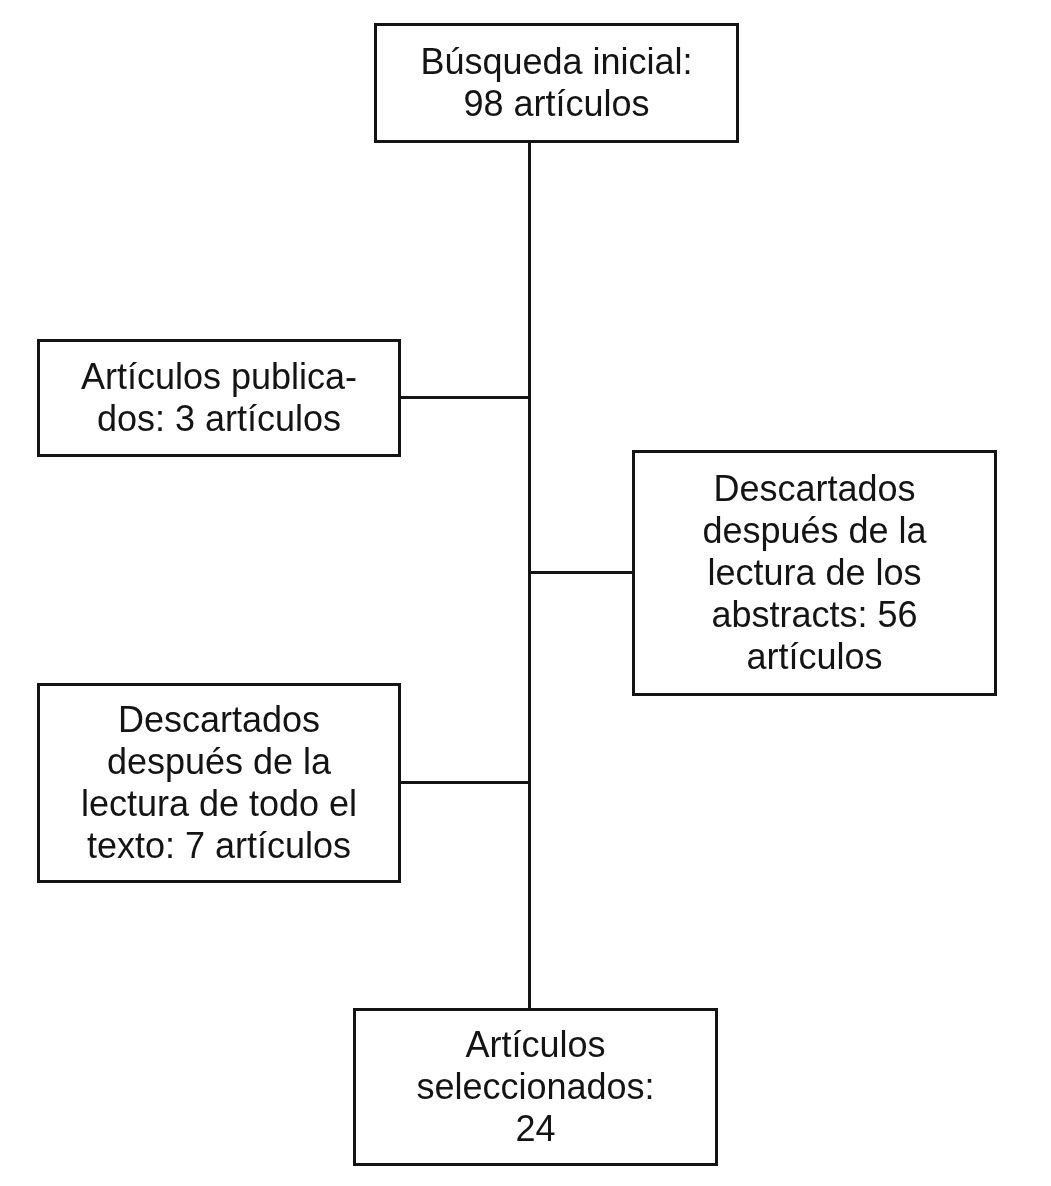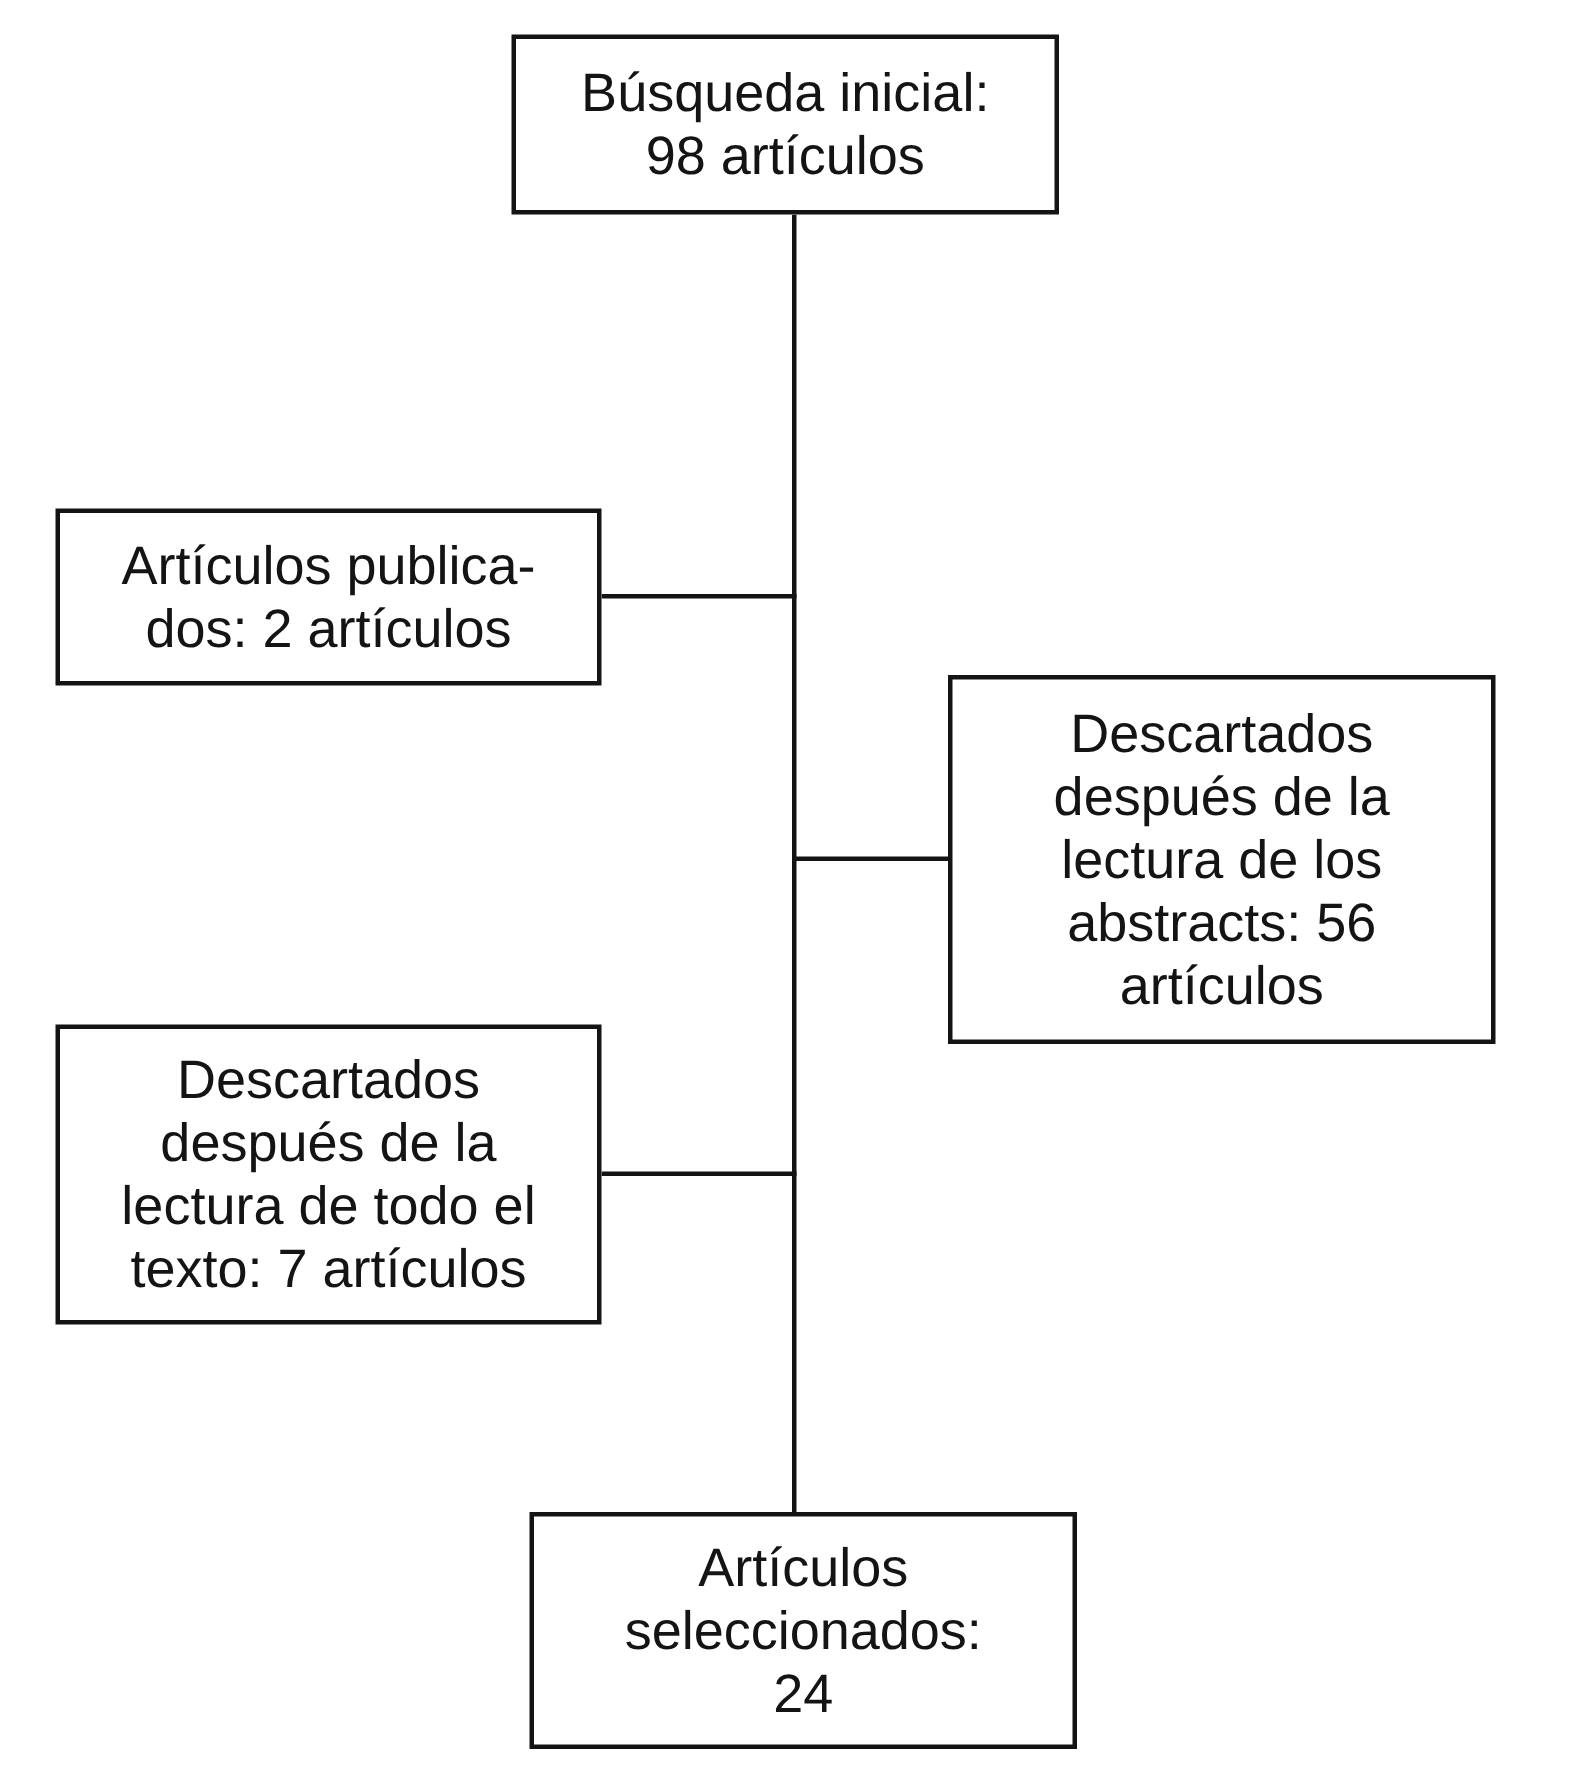--- a/index.html
+++ b/index.html
@@ -33,21 +33,21 @@
     color: #141414;
     letter-spacing: 0px;
     padding: 0 6px;
   }
   .line {
     position: absolute;
     background: #141414;
     z-index: 1;
   }
   
-  #node-initial   { left: 341px; top: 23px;   width: 365px; height: 120px; }
+  #node-initial   { left: 374px; top: 23px;   width: 365px; height: 120px; }
   #node-published { left: 37px;  top: 339px;  width: 364px; height: 118px; }
   #node-abstracts { left: 632px; top: 450px;  width: 365px; height: 246px; }
   #node-fulltext  { left: 37px;  top: 683px;  width: 364px; height: 200px; }
   #node-selected  { left: 353px; top: 1008px; width: 365px; height: 158px; }
   
   
   #trunk { left: 528px; top: 143px; width: 3px;   height: 865px; }
   #h-published { left: 401px; top: 396px; width: 130px; height: 3px; }
   #h-abstracts { left: 529px; top: 571px; width: 104px; height: 3px; }
   #h-fulltext  { left: 401px; top: 781px; width: 130px; height: 3px; }
@@ -62,21 +62,21 @@
   <div class="line" id="h-abstracts"></div>
   <div class="line" id="h-fulltext"></div>
 
   <div class="box" id="node-initial">
     <div class="txt">Búsqueda inicial:
 98 artículos</div>
   </div>
 
   <div class="box" id="node-published">
     <div class="txt">Artículos publica-
-dos: 2 artículos</div>
+dos: 3 artículos</div>
   </div>
 
   <div class="box" id="node-abstracts">
     <div class="txt">Descartados
 después de la
 lectura de los
 abstracts: 56
 artículos</div>
   </div>
 

